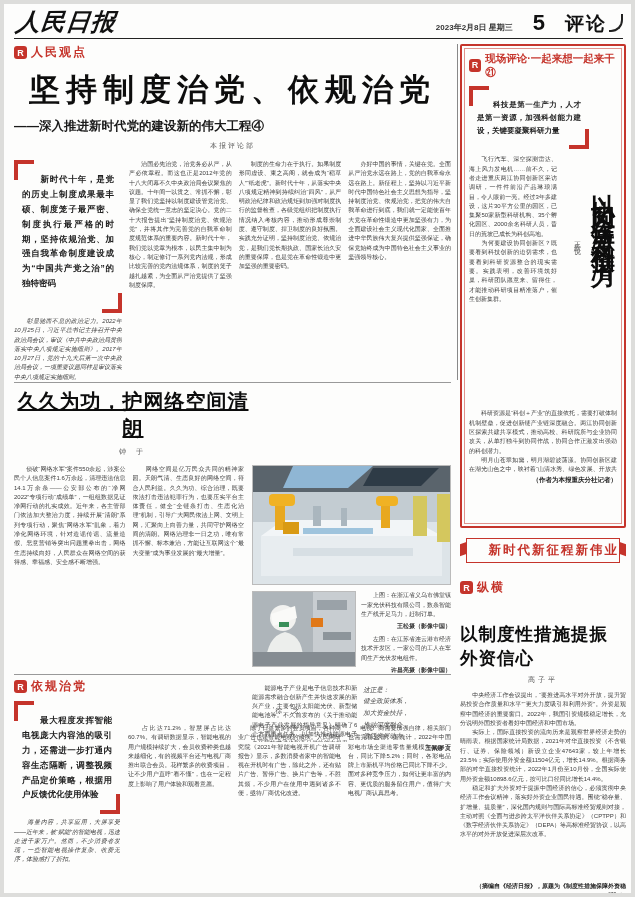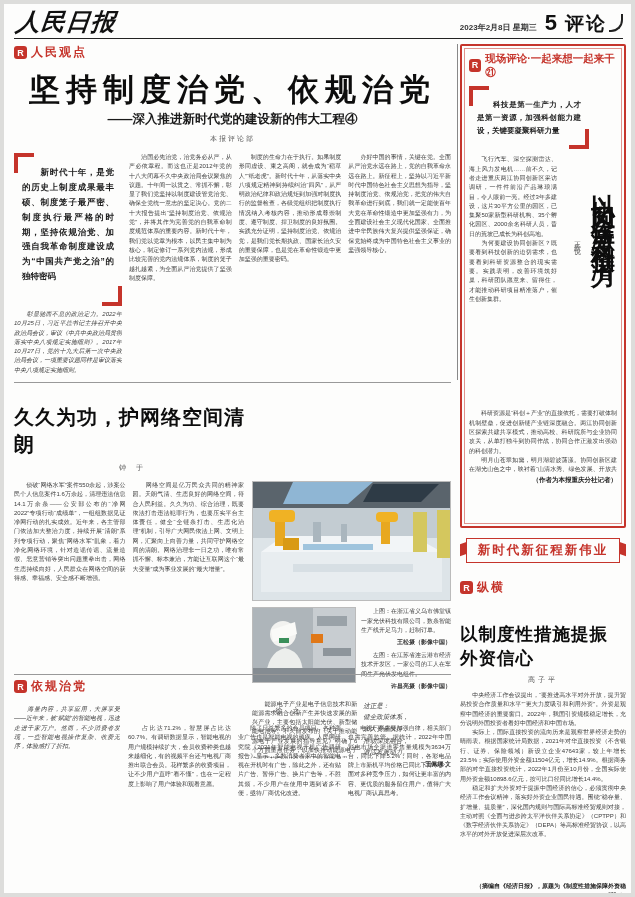--- a/index.html
+++ b/index.html
@@ -1,46 +1,46 @@
 <!DOCTYPE html>
 <html><head>
 <meta charset="utf-8">
 <style>
   html,body{margin:0;padding:0;}
   body{background:#dddddb;font-family:"Liberation Sans",sans-serif;}
   #page{position:relative;width:627px;height:889px;background:#fdfdfc;margin:4px;overflow:hidden;color:#2e2e2e;}
   
   #hdr{position:absolute;left:10px;top:2px;right:8px;height:32px;border-bottom:1.5px solid #222;}
   .masthead{position:absolute;left:2px;top:0px;font-family:"Liberation Serif",serif;font-weight:bold;font-style:italic;font-size:24px;transform:skewX(-6deg);color:#111;letter-spacing:1px;}
-  .hdr-right{position:absolute;right:16px;top:4px;display:flex;align-items:baseline;gap:8px;}
+  .hdr-right{position:absolute;right:16px;top:4px;display:flex;align-items:baseline;gap:20px;}
   .hdr-date{font-size:8px;color:#333;font-weight:bold;}
   .hdr-pagenum{font-size:22px;font-weight:bold;color:#111;}
   .hdr-section{font-size:19px;font-weight:bold;color:#111;letter-spacing:2px;}
   .corner-hook{position:absolute;right:0;top:8px;width:12px;height:16px;border-right:2px solid #222;border-bottom:2px solid #222;border-bottom-right-radius:12px;}
   
   .seclabel{display:flex;align-items:center;gap:4px;}
   .labicon{width:13px;height:13px;background:#c5342b;color:#fff;font-size:9px;font-weight:bold;display:flex;align-items:center;justify-content:center;border-radius:3px;}
   .labtxt{color:#c5342b;font-weight:bold;font-size:12px;letter-spacing:2px;}
   .bodytxt{font-size:6px;line-height:1.55;text-align:justify;color:#3c3c3c;white-space:pre-wrap;overflow:hidden;}
   .qbox{position:relative;padding:12px 8px;}
   .qbox:before{content:"";position:absolute;left:0;top:0;width:16px;height:16px;border-left:4px solid #c5342b;border-top:4px solid #c5342b;}
   .qbox:after{content:"";position:absolute;right:0;bottom:0;width:16px;height:16px;border-right:4px solid #c5342b;border-bottom:4px solid #c5342b;}
   .qtxt{font-size:8.5px;font-weight:bold;line-height:1.75;color:#222;text-align:justify;white-space:pre-wrap;}
   .hrule{position:absolute;left:10px;width:437px;border-top:1px solid #999;}
   
   #sec1{position:absolute;left:10px;top:40px;width:437px;height:336px;border-right:1px solid #888;padding-right:6px;}
   #sec1 .title{text-align:center;font-size:31px;font-weight:bold;color:#0d0d0d;letter-spacing:6px;margin-top:8px;}
-  #sec1 .subtitle{text-align:center;font-size:12.5px;font-weight:bold;color:#1a1a1a;}
+  #sec1 .subtitle{font-size:12.5px;font-weight:bold;color:#1a1a1a;margin-top:7px;}
   #sec1 .byline{text-align:center;font-size:7px;color:#555;margin-top:6px;letter-spacing:2px;}
   #sec1 .cols{display:flex;gap:7px;margin-top:9px;height:228px;}
   #sec1 .qcol{width:108px;flex:none;display:flex;flex-direction:column;}
   #sec1 .tcol{flex:1;}
   
   #sec2{position:absolute;left:10px;top:382px;width:437px;height:288px;}
-  #sec2 .title{width:238px;font-size:20px;font-weight:bold;color:#0d0d0d;letter-spacing:1px;margin-top:18px;}
+  #sec2 .title{width:238px;text-align:center;font-size:20px;font-weight:bold;color:#0d0d0d;letter-spacing:1px;margin-top:2px;text-decoration:underline;}
   #sec2 .author{width:238px;text-align:center;font-size:7px;color:#555;margin-top:5px;letter-spacing:4px;}
   #sec2 .flexwrap{display:flex;gap:8px;margin-top:8px;}
   #sec2 .textcols{width:230px;flex:none;display:flex;gap:7px;height:218px;}
   #sec2 .textcols div{flex:1;}
   #sec2 .photos{flex:1;}
   .photo{display:block;border:1px solid #bbb;background:#cfd6da;}
   .caps{font-size:6px;line-height:1.6;color:#3c3c3c;text-align:justify;}
   .cred{font-size:6px;font-weight:bold;text-align:right;color:#333;margin:2px 0 4px;}
   #psplit{display:flex;gap:6px;margin-top:5px;}
   #verse{font-size:6.5px;font-style:italic;line-height:1.8;color:#444;white-space:pre-wrap;}
@@ -59,21 +59,21 @@
   #scenebox{border:2px solid #c5342b;outline:1px solid #e0928c;outline-offset:-5px;border-radius:2px;padding:6px 7px;height:468px;position:relative;}
   #scenebox .labtxt{font-size:10.5px;letter-spacing:0;}
   #scenebox .qbox{margin:8px 2px 6px 0;width:104px;}
   #scenebox .qtxt{font-size:7.5px;}
   #scene-top{display:flex;gap:4px;height:250px;}
   #scene-toptxt{flex:1;}
   #vtitle{writing-mode:vertical-rl;text-orientation:upright;font-size:24px;font-weight:bold;color:#0d0d0d;letter-spacing:7px;line-height:1.1;height:295px;position:absolute;right:8px;top:128px;}
   #vauthor{writing-mode:vertical-rl;text-orientation:upright;font-size:7px;color:#555;position:absolute;right:42px;top:190px;letter-spacing:3px;}
   #scene-bottxt{margin-top:4px;height:64px;}
   #scene-attr{font-size:6.5px;font-weight:bold;text-align:right;color:#222;margin-top:3px;}
-  #banner{margin:10px 6px 16px;border:1.5px solid #c5342b;color:#c5342b;font-weight:bold;font-size:12.5px;text-align:center;letter-spacing:2px;padding:3px 0;position:relative;}
+  #banner{margin:10px 6px 16px;border:1.5px solid #c5342b;color:#c5342b;font-weight:bold;font-size:12.5px;text-align:right;letter-spacing:2px;padding:3px 0;position:relative;}
   #banner:before,#banner:after{content:"";position:absolute;top:4px;width:7px;height:12px;background:#c5342b;}
   #banner:before{left:-7px;transform:skewY(-18deg);}
   #banner:after{right:-7px;transform:skewY(18deg);}
   #zong{margin-top:16px;}
   #zong .title{font-size:17.5px;font-weight:bold;color:#0d0d0d;margin-top:26px;letter-spacing:1px;}
   #zong .author{text-align:center;font-size:7px;color:#555;margin-top:5px;letter-spacing:3px;}
   #zong .bodytxt{margin-top:6px;height:188px;}
   #zsource{font-size:6px;font-weight:bold;color:#222;text-align:right;margin-top:3px;}
   #mailline{font-size:6.5px;font-weight:bold;color:#222;text-align:center;margin-top:8px;}
 </style>
@@ -183,20 +183,23 @@
 
   <div class="hrule" style="top:670px;"></div>
 
   <div id="sec3">
     <div class="seclabel">
       <span class="labicon">R</span>
       <span class="labtxt">依规治党</span>
     </div>
     <div class="flexwrap">
       <div class="qcol">
+        <div class="qbox">
+          <div class="qtxt">　　最大程度发挥智能电视庞大内容池的吸引力，还需进一步打通内容生态隔断，调整视频产品定价策略，根据用户反馈优化使用体验</div>
+        </div>
         <div class="bodytxt" style="font-style:italic;height:46px;margin-top:4px;">　　海量内容，共享应用，大屏享受——近年来，被“赋能”的智能电视，迅速走进千家万户。然而，不少消费者发现，一些智能电视操作复杂、收费无序，体验感打了折扣。</div>
       </div>
       <div class="main3">
         <div class="author">徐 之</div>
         <div class="cols">
           <div class="bodytxt">　　占比达71.2%，智慧屏占比达60.7%。有调研数据显示，智能电视的用户规模持续扩大，会员收费种类也越来越细化，有的视频平台还与电视厂商推出联合会员。花样繁多的收费项目，让不少用户直呼“看不懂”，也在一定程度上影响了用户体验和观看意愿。</div>
           <div class="bodytxt">　　除了日益繁多的会员项目，各种商业广告也是智能电视的顽疾。人民网研究院《2021年智能电视开机广告调研报告》显示，多数消费者家中的智能电视在开机时有广告，除此之外，还有贴片广告、暂停广告、换片广告等，不胜其烦，不少用户在使用中遇到诸多不便，亟待厂商优化改进。</div>
           <div class="bodytxt">　　电视厂商需要加强自律，相关部门也需完善监管。据统计，2022年中国彩电市场全渠道零售量规模为3634万台，同比下降5.2%；同时，各彩电品牌上市新机平均价格已同比下降不少。面对多种竞争压力，如何让更丰富的内容、更优质的服务留住用户，值得广大电视厂商认真思考。</div>
         </div>
       </div>

